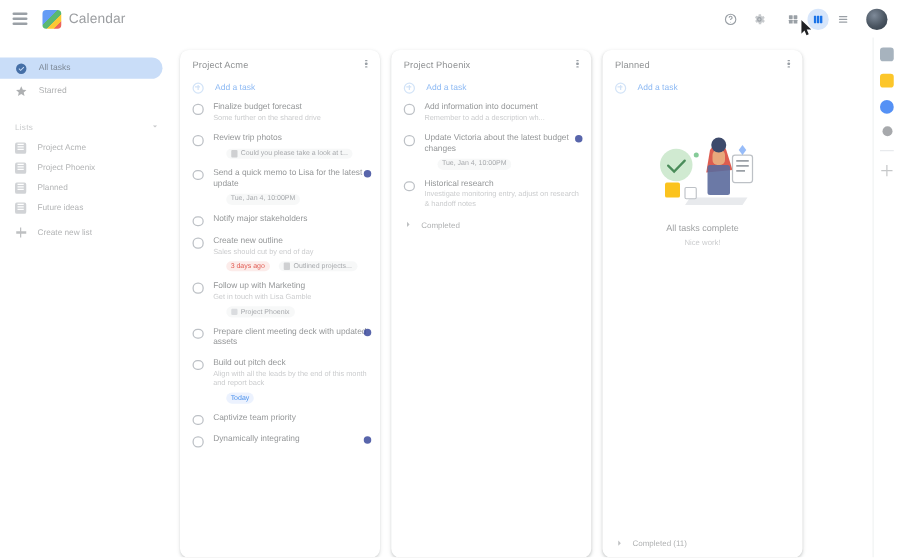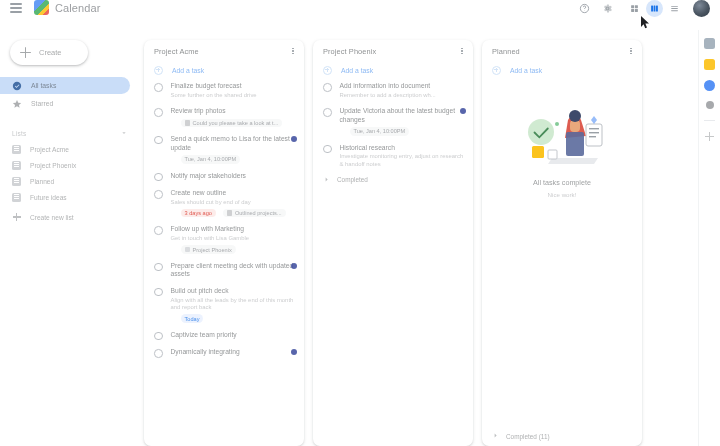--- a/index.html
+++ b/index.html
@@ -7,21 +7,21 @@
   body {
     font-family: "Liberation Sans", sans-serif;
     background: #ffffff;
     color: #3c4043;
     font-size: 7px;
     -webkit-font-smoothing: antialiased;
   }
   .app { position:relative; width:720px; height:446px; display:flex; flex-direction:column; background:#fff; }
 
   
-  .topbar { height:30px; flex:0 0 30px; display:flex; align-items:flex-start; padding:0 8px; background:#fff; }
+  .topbar { height:30px; flex:0 0 30px; display:flex; align-items:center; padding:0 8px; background:#fff; }
   .hamburger { width:16px; height:16px; display:flex; flex-direction:column; justify-content:center; gap:2.5px; padding:0 2px; cursor:pointer; border-radius:50%; }
   .hamburger span { display:block; height:1.4px; background:#9aa0a6; border-radius:1px; }
   .brand { display:flex; align-items:center; gap:6px; margin-left:10px; }
   .brand-logo { width:15px; height:15px; border-radius:3px;
       background:linear-gradient(135deg,#4285f4 0%,#4285f4 40%,#34a853 40%,#34a853 62%,#fbbc05 62%,#fbbc05 80%,#ea4335 80%); opacity:.85; }
   .brand-logo-inner { width:15px; height:15px; display:block; border-radius:3px; background:rgba(255,255,255,.05); }
   .brand-title { font-size:11px; color:#5f6368; letter-spacing:.1px; opacity:.62; }
   .topbar-right { margin-left:auto; display:flex; align-items:center; gap:6px; padding-right:2px; }
   .ic-btn { width:17px; height:17px; border-radius:50%; display:flex; align-items:center; justify-content:center; cursor:pointer; color:#9aa0a6; }
   .ic-btn svg { display:block; }
@@ -177,24 +177,20 @@
             </svg>
         </div>
       </div>
       <div class="avatar"></div>
     </div>
   </div>
 
   <div class="body">
 
     <div class="sidebar">
-      <div class="create-btn">
-        <span class="plus"></span>
-        <span class="create-label">Create</span>
-      </div>
 
       <div class="nav">
         <div class="nav-item active">
           <span class="nav-ic">
             <svg width="10" height="10" viewBox="0 0 24 24" fill="currentColor">
                 <path d="M12 2a10 10 0 1 0 0 20 10 10 0 0 0 0-20zm-1.2 14.5-4-4 1.4-1.4 2.6 2.6 5.6-5.6 1.4 1.4z"></path>
               </svg>
           </span>
           <span class="nav-label">All tasks</span>
         </div>

